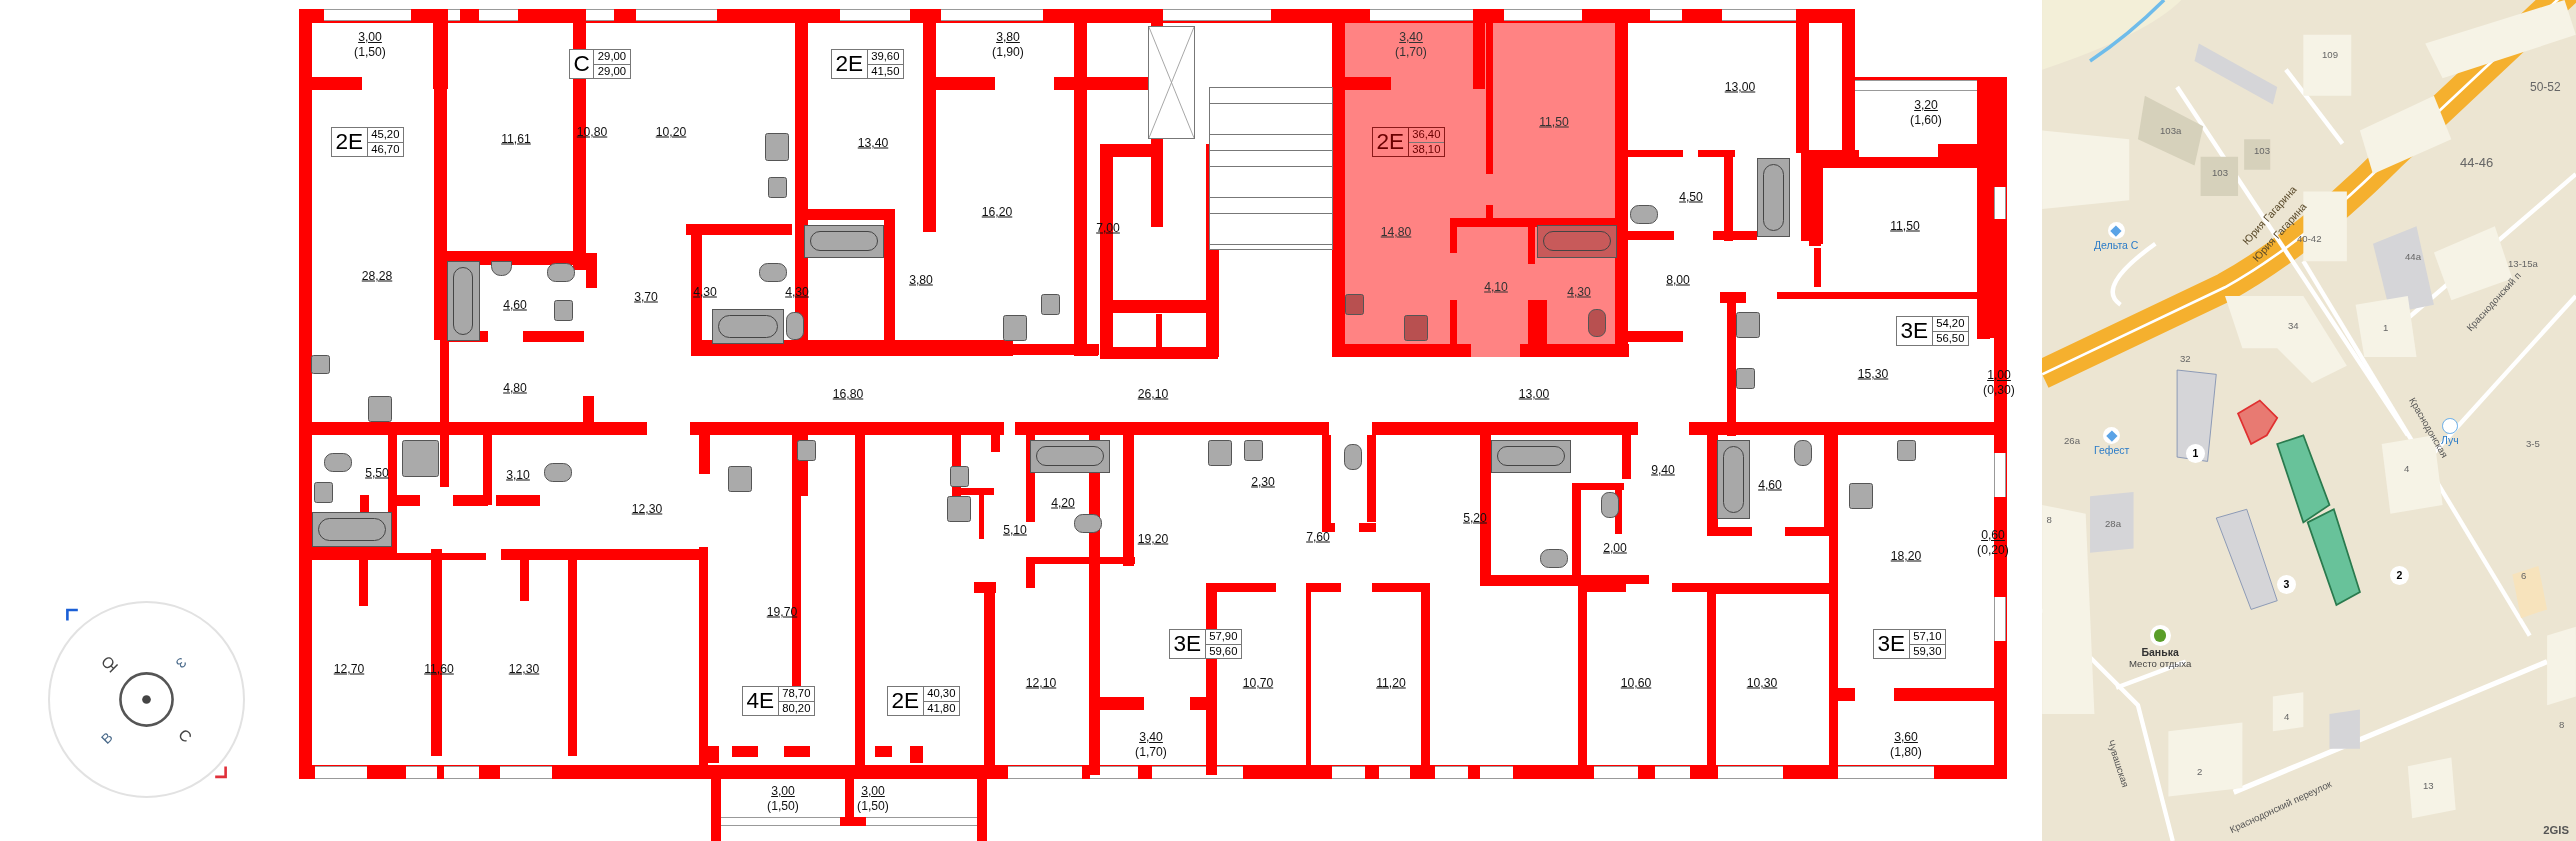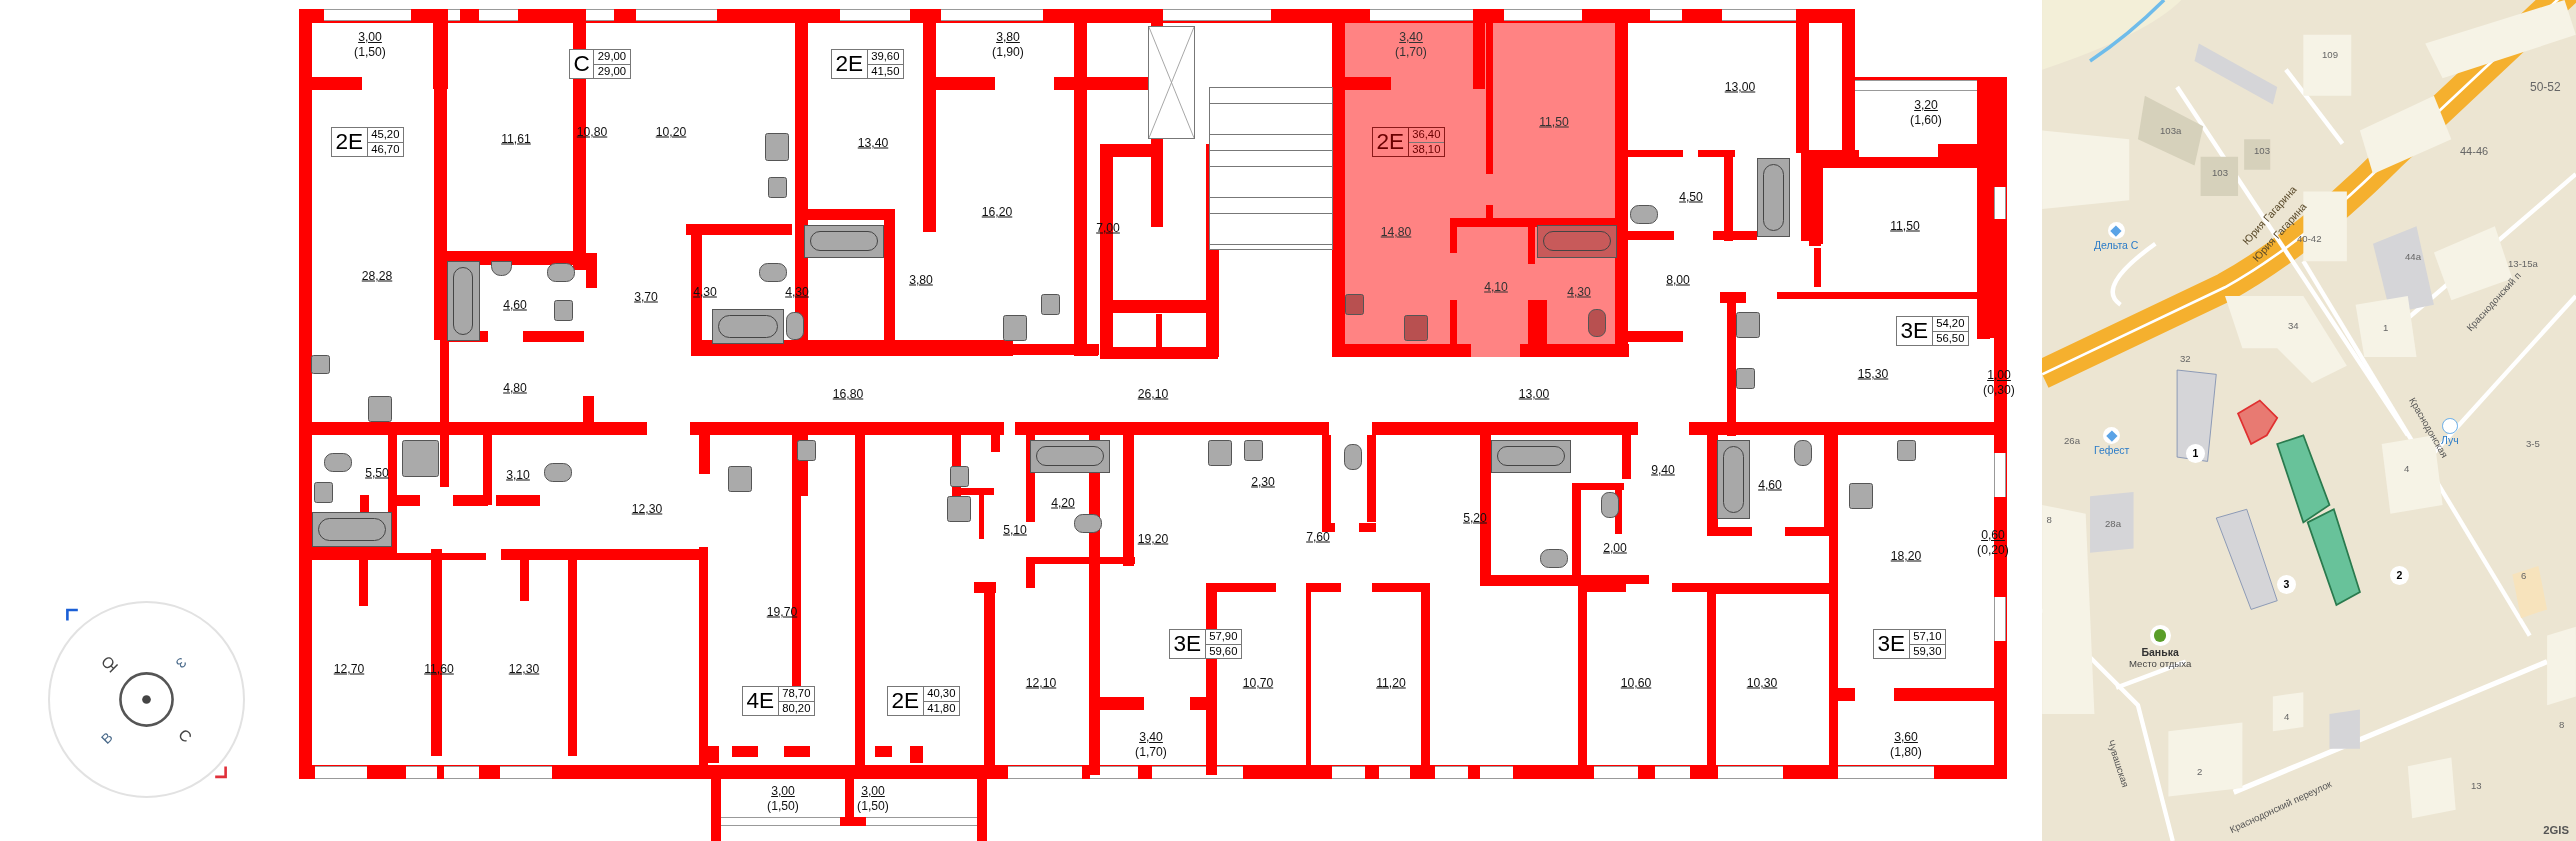--- a/index.html
+++ b/index.html
@@ -628,36 +628,36 @@
       </div>
     <div style="font-size:10.5px;color:#333;font-weight:bold;">Банька</div>
     <div style="font-size:9.6px;color:#444;">Место отдыха</div>
   </div>
 
   <span style="position:absolute;left:280px;top:49px;font-size:9.6px;color:#666;">109</span>
   <span style="position:absolute;left:488px;top:80px;font-size:12px;color:#666;">50-52</span>
   <span style="position:absolute;left:118px;top:125px;font-size:9.6px;color:#666;">103а</span>
   <span style="position:absolute;left:170px;top:167px;font-size:9.6px;color:#666;">103</span>
   <span style="position:absolute;left:212px;top:145px;font-size:9.6px;color:#666;">103</span>
-  <span style="position:absolute;left:418px;top:145px;font-size:11px;color:#666;">44-46</span>
+  <span style="position:absolute;left:418px;top:155px;font-size:13px;color:#666;">44-46</span>
   <span style="position:absolute;left:255px;top:233px;font-size:9.6px;color:#666;">40-42</span>
   <span style="position:absolute;left:363px;top:251px;font-size:9.6px;color:#666;">44а</span>
   <span style="position:absolute;left:466px;top:258px;font-size:9.6px;color:#666;">13-15а</span>
   <span style="position:absolute;left:246px;top:320px;font-size:9.6px;color:#666;">34</span>
   <span style="position:absolute;left:341px;top:322px;font-size:9.6px;color:#666;">1</span>
   <span style="position:absolute;left:138px;top:353px;font-size:9.6px;color:#666;">32</span>
   <span style="position:absolute;left:22px;top:435px;font-size:9.6px;color:#666;">26а</span>
   <span style="position:absolute;left:63px;top:518px;font-size:9.6px;color:#666;">28а</span>
   <span style="position:absolute;left:4.4px;top:514px;font-size:9.6px;color:#666;">8</span>
   <span style="position:absolute;left:362px;top:463px;font-size:9.6px;color:#666;">4</span>
   <span style="position:absolute;left:484px;top:430px;font-size:9.6px;color:#666;margin-top:8px;">3-5</span>
   <span style="position:absolute;left:479px;top:570px;font-size:9.6px;color:#666;">6</span>
   <span style="position:absolute;left:242px;top:711px;font-size:9.6px;color:#666;">4</span>
   <span style="position:absolute;left:155px;top:766px;font-size:9.6px;color:#666;">2</span>
-  <span style="position:absolute;left:381px;top:780px;font-size:9.6px;color:#666;margin-left:48px;">13</span>
+  <span style="position:absolute;left:381px;top:780px;font-size:9.6px;color:#666;">13</span>
   <span style="position:absolute;left:517px;top:719px;font-size:9.6px;color:#666;">8</span>
 
   <div style="position:absolute;left:144px;top:444px;width:19px;height:19px;border-radius:50%;background:#fff;font-size:10.5px;font-weight:bold;text-align:center;line-height:19px;">1</div>
   <div style="position:absolute;left:348px;top:566px;width:19px;height:19px;border-radius:50%;background:#fff;font-size:10.5px;font-weight:bold;text-align:center;line-height:19px;">2</div>
   <div style="position:absolute;left:235px;top:575px;width:19px;height:19px;border-radius:50%;background:#fff;font-size:10.5px;font-weight:bold;text-align:center;line-height:19px;">3</div>
 
   <span style="position:absolute;right:7px;bottom:5.2px;font-size:11.3px;font-weight:bold;color:#555;">2GIS</span>
 </div>
 
 

